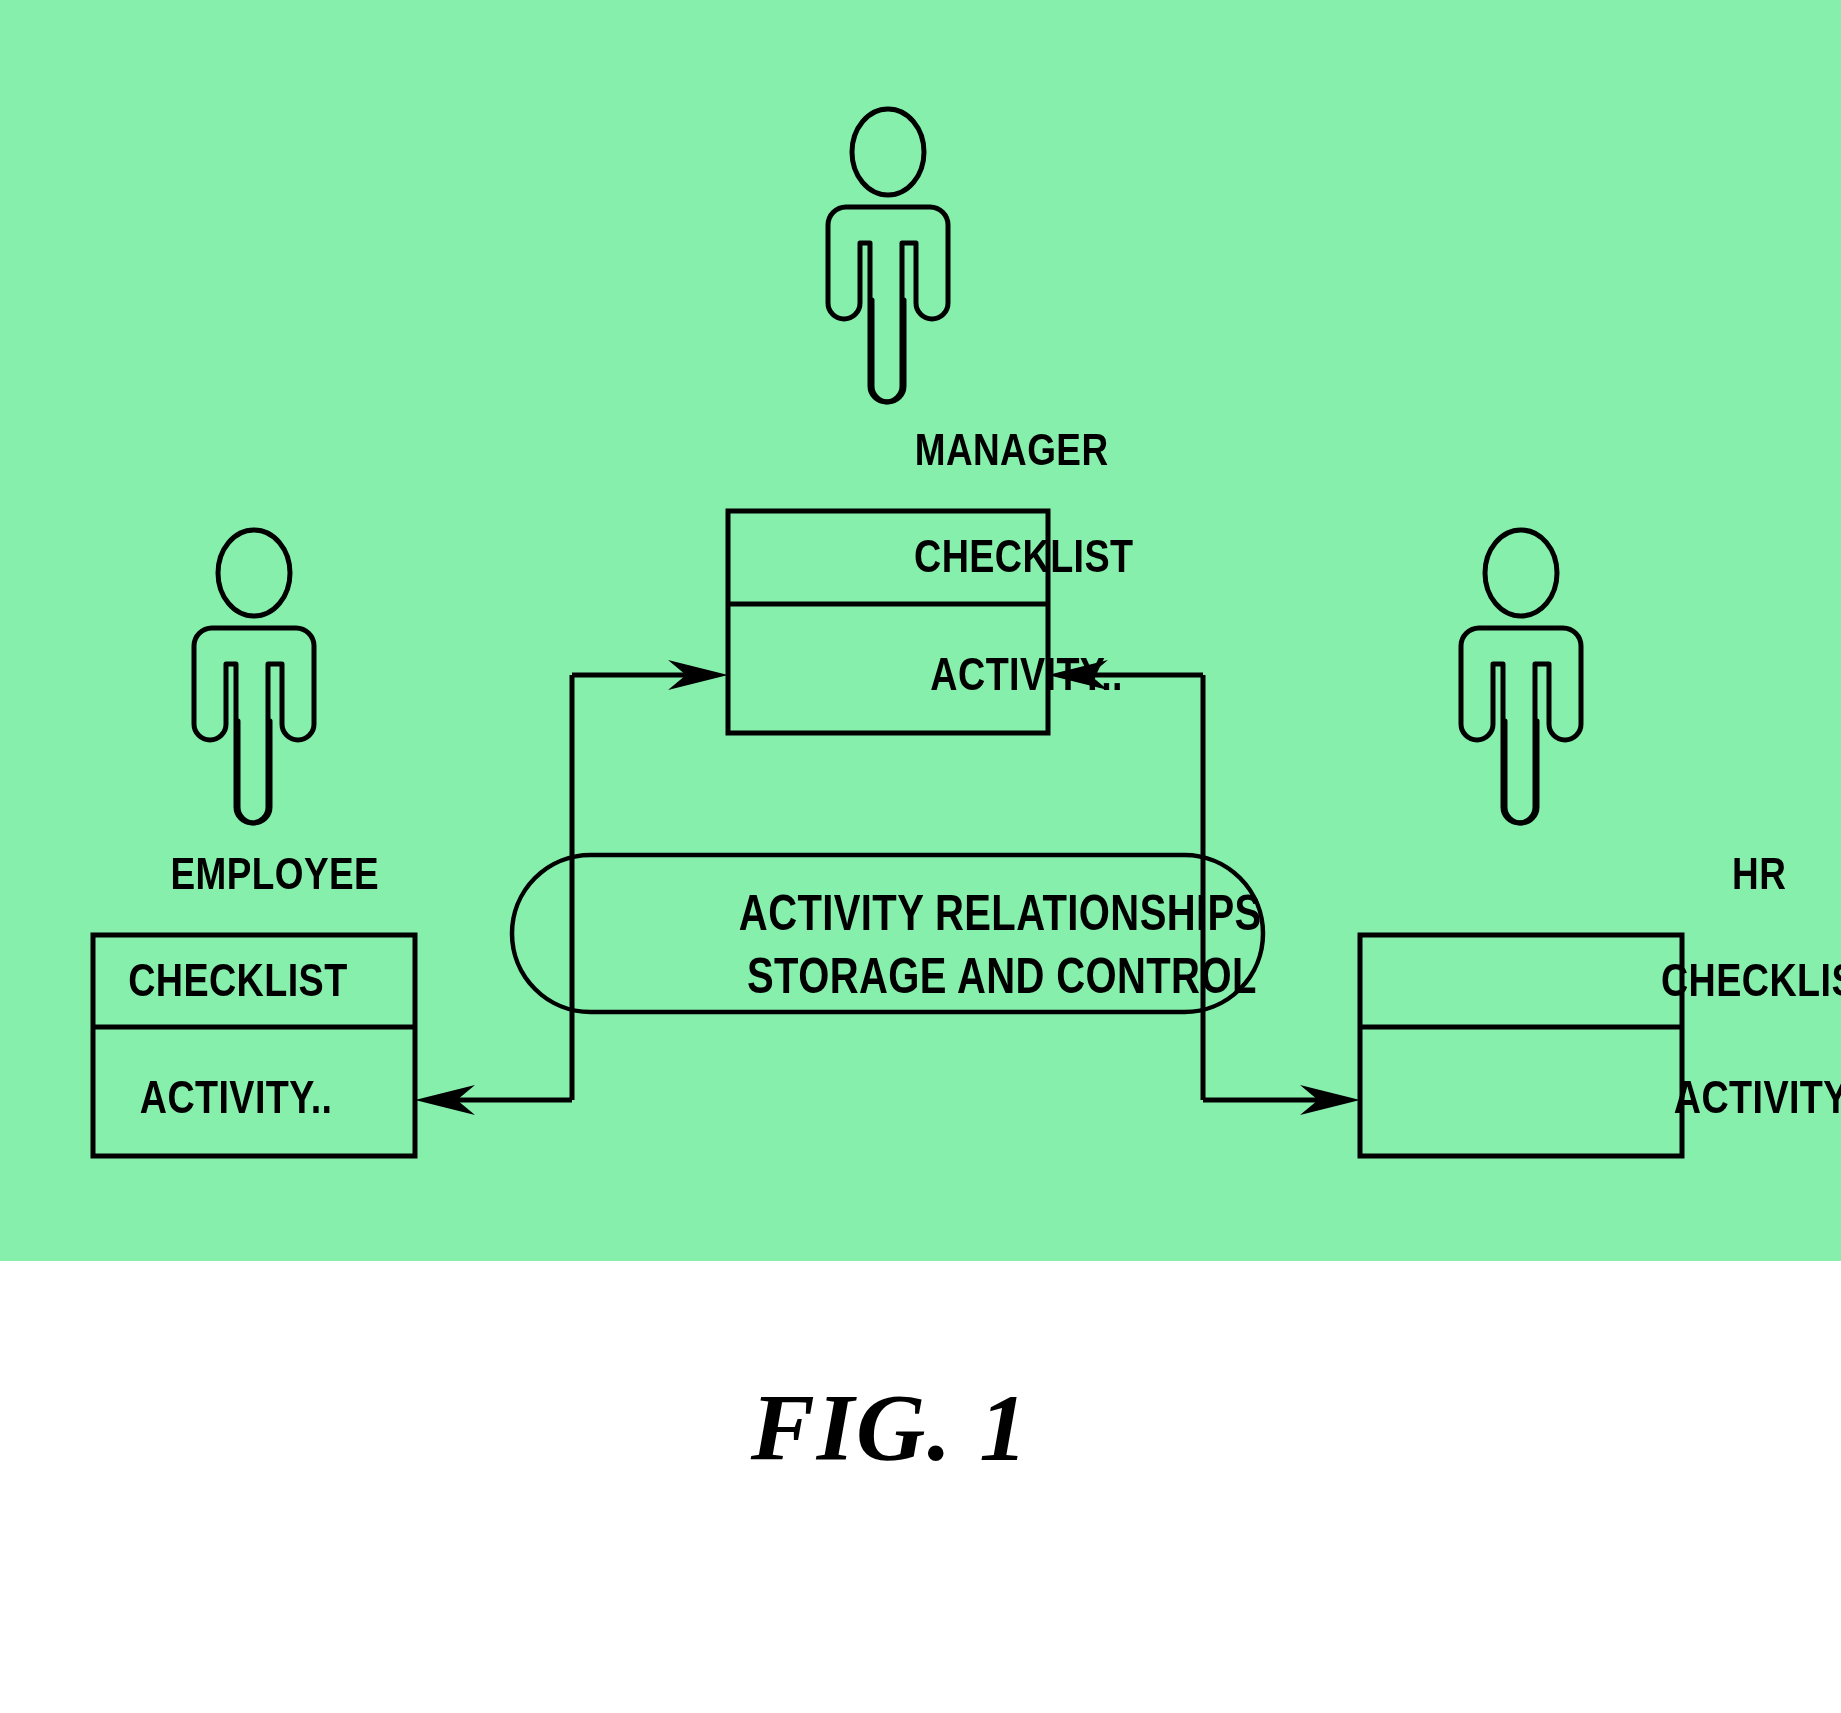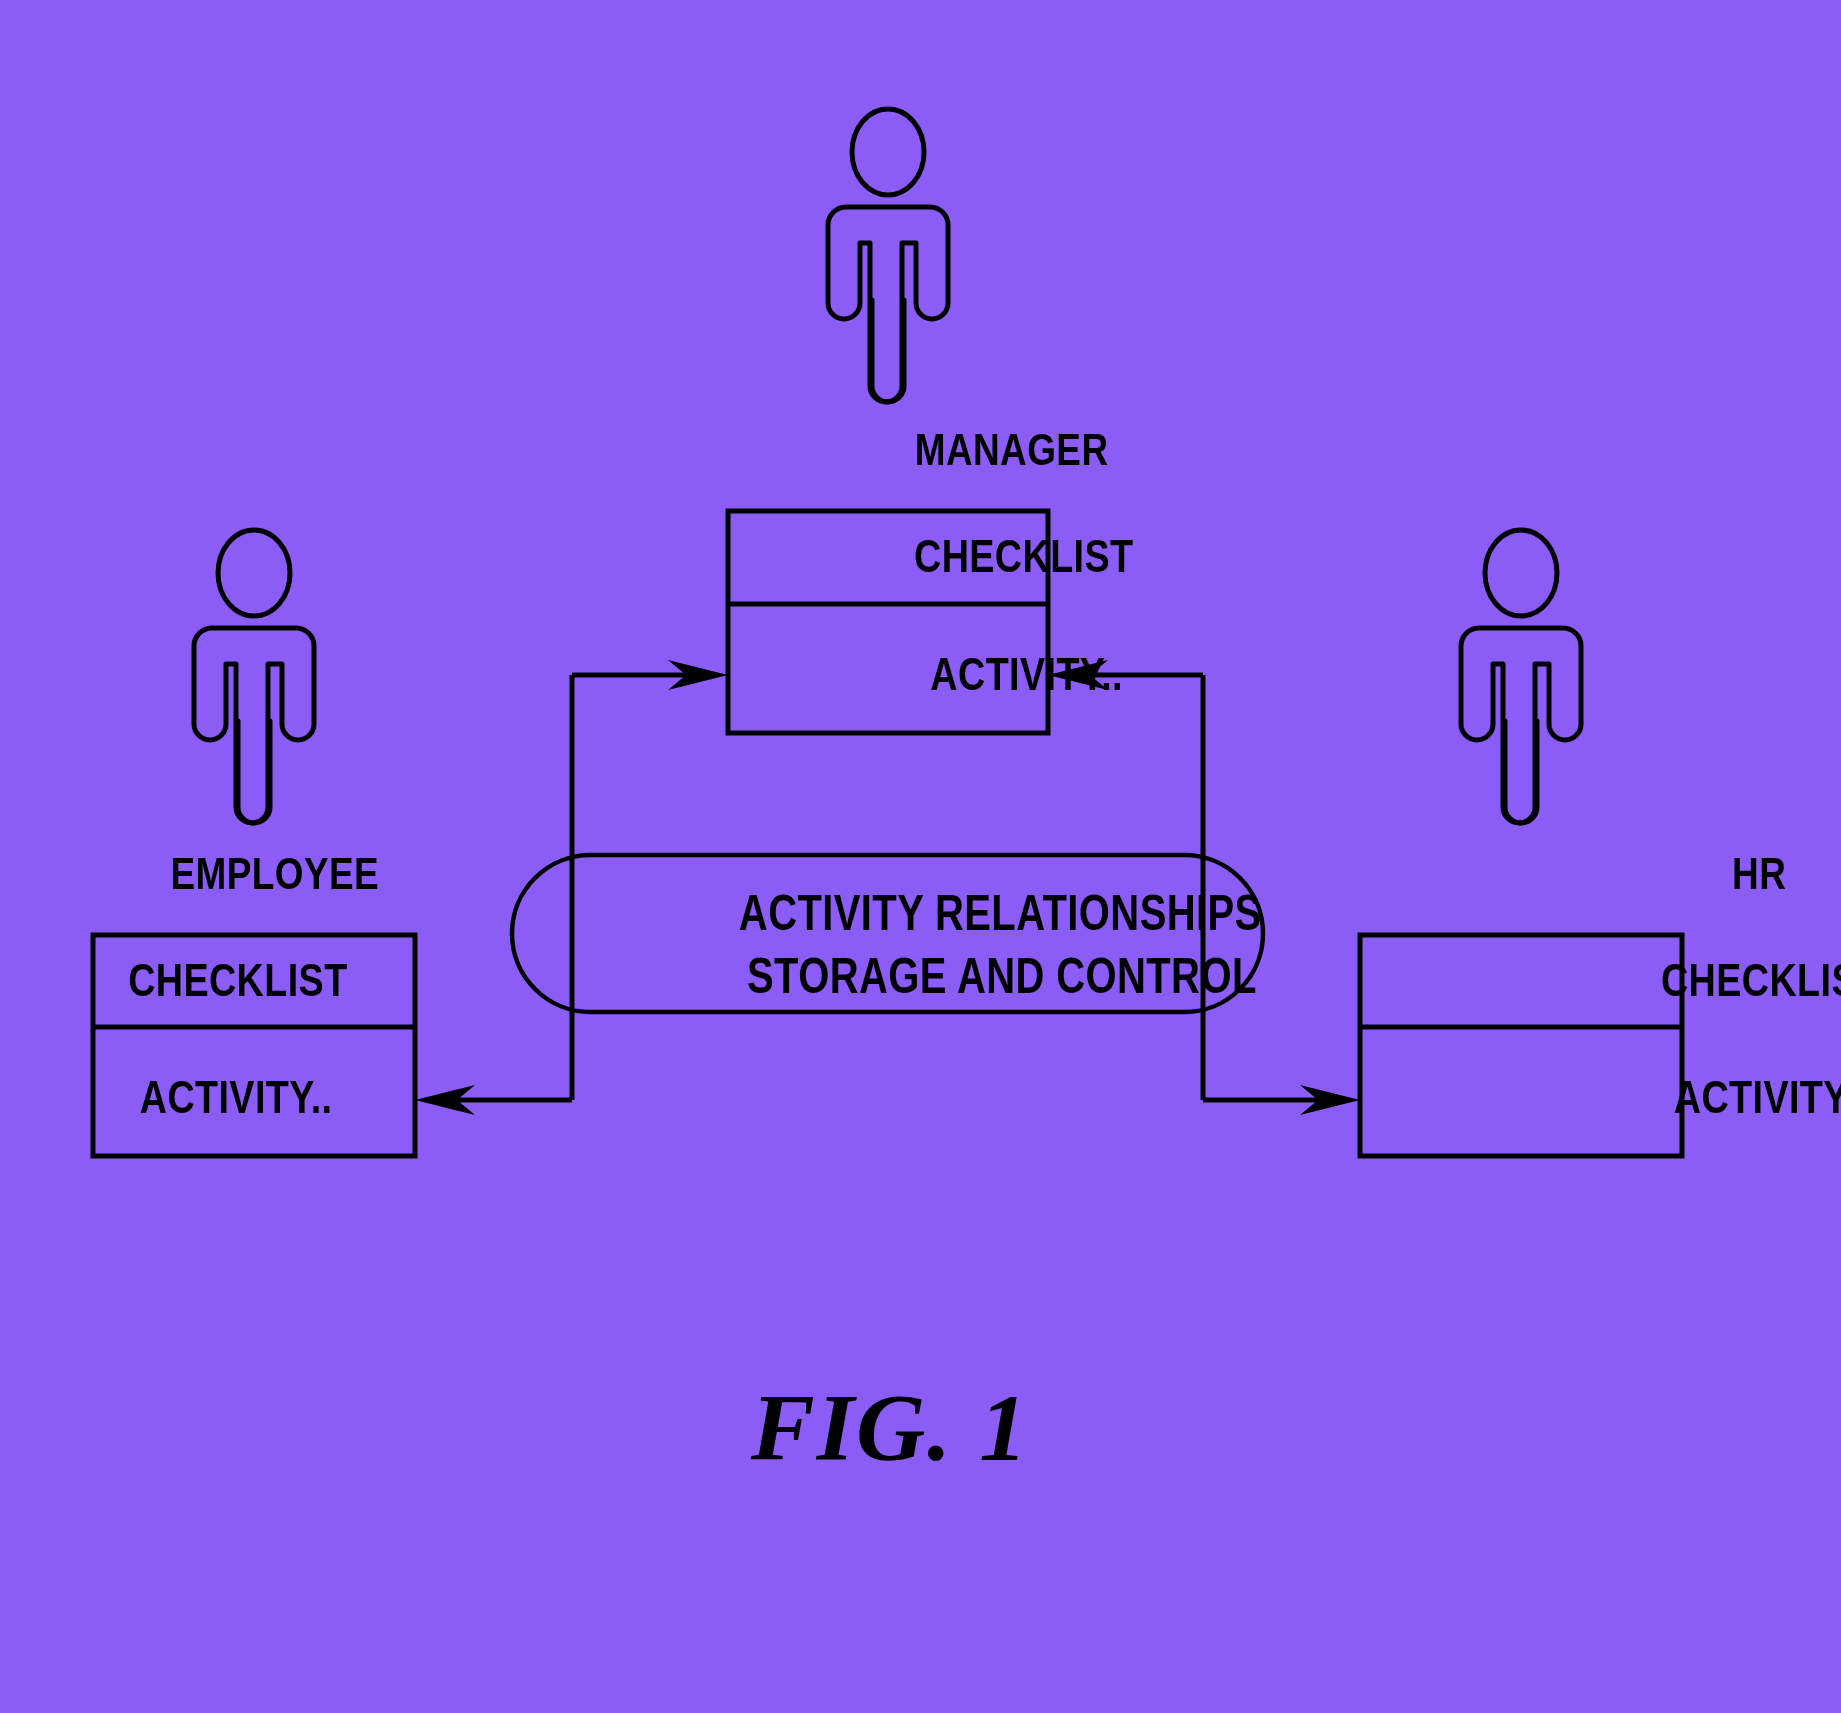--- a/index.html
+++ b/index.html
@@ -9,22 +9,22 @@
   }
   body {
     width: 1841px;
     height: 1713px;
     font-family: "Liberation Sans", sans-serif;
     overflow: hidden;
   }
   #figure-root {
     position: relative;
     width: 1841px;
-    height: 1713px;
-    background: #8b5cf6;
+    height: 1261px;
+    background: #86efac;
   }
   svg#diagram {
     display: block;
     width: 1841px;
     height: 1713px;
   }
   .node-box-rect,
   .node-divider,
   .person-shape,
   .store-shape,

